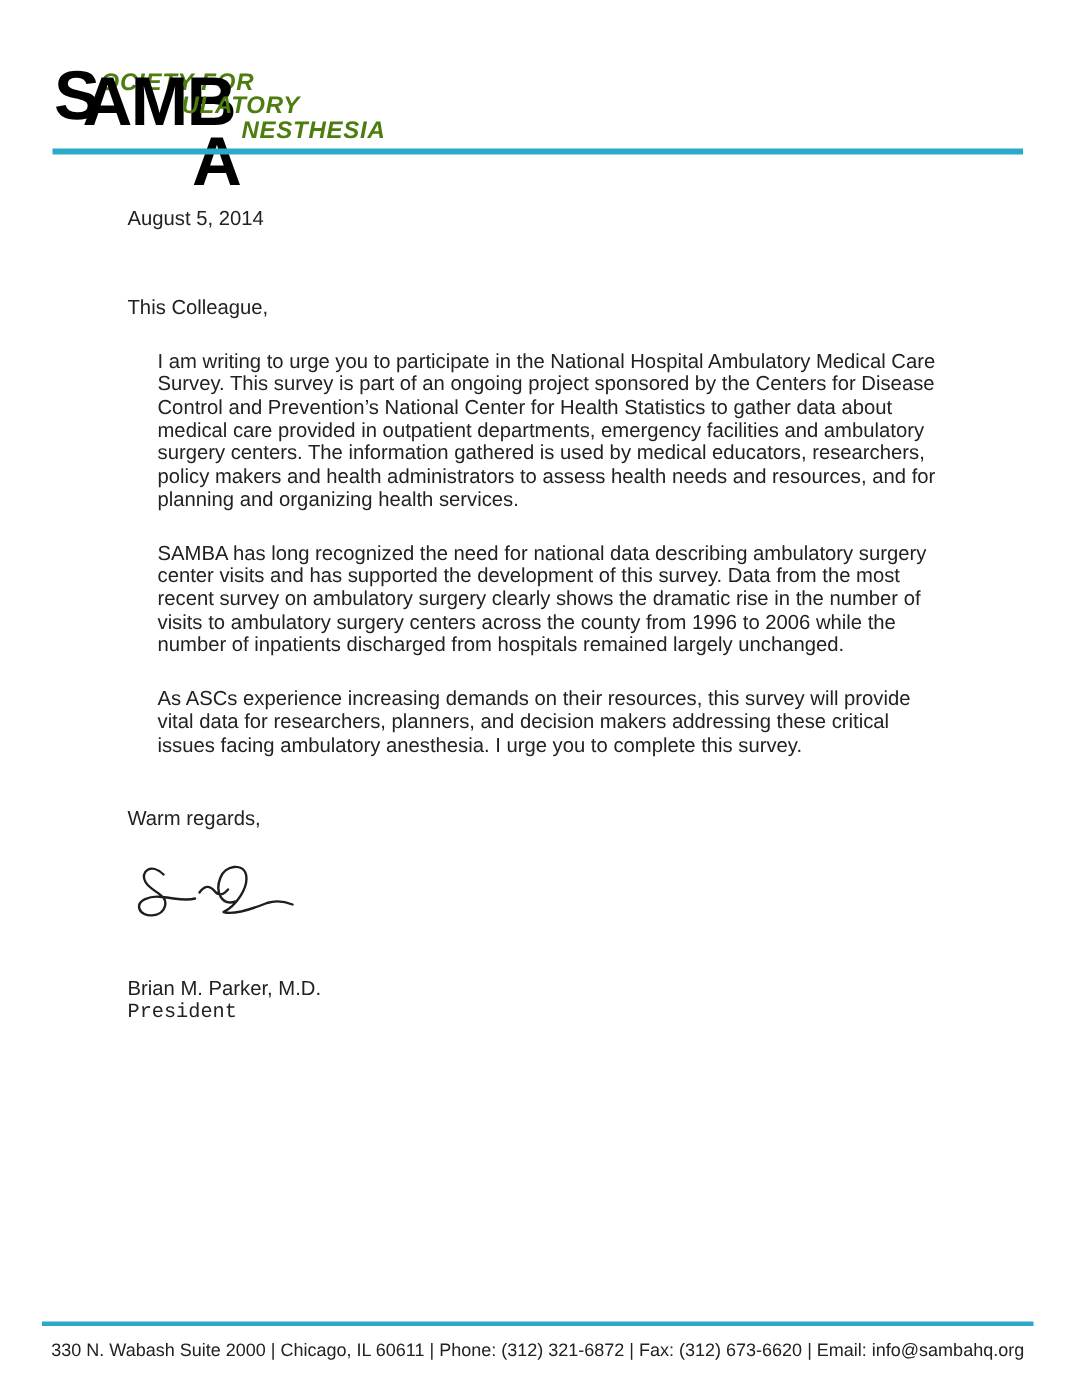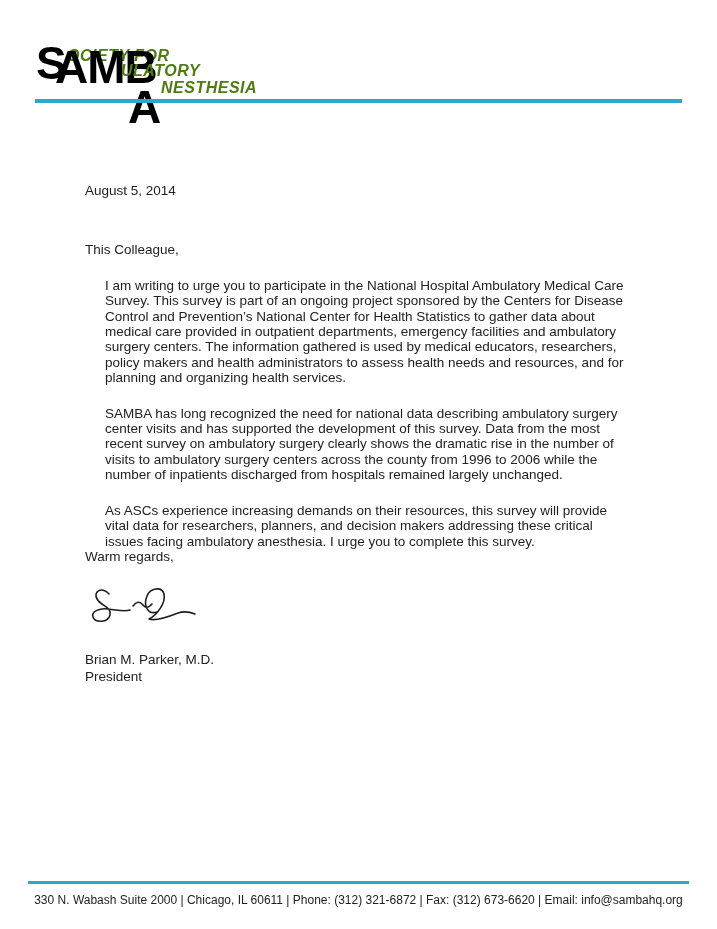--- a/index.html
+++ b/index.html
@@ -52,27 +52,27 @@
     height: 4px;
     background: #2aa9c9;
   }
 
   
   .letter-body {
     padding: 0 85px;
     font-size: 13.5px;
     line-height: 15.4px;
   }
-  .date       { margin-top: 80px; }
+  .date       { margin-top: 35px; }
   .salutation { margin-top: 44px; }
   .para       { margin-top: 20px; margin-left: 20px; }
-  .closing    { }
+  .closing    { margin-top: 34px; }
   .signature-wrap { margin-top: 14px; height: 62px; }
-  .signer-name  { margin-top: 12px; }
-  .signer-title { margin-top: 1px; }
+  .signer-name  { margin-top: 22px; }
+  .signer-title { margin-top: 1px; font-family: Liberation Mono, monospace; }
 
   
   .page-footer {
     position: absolute;
     left: 0;
     right: 0;
     bottom: 0;
     height: 48px;
   }
   .footer-rule {

